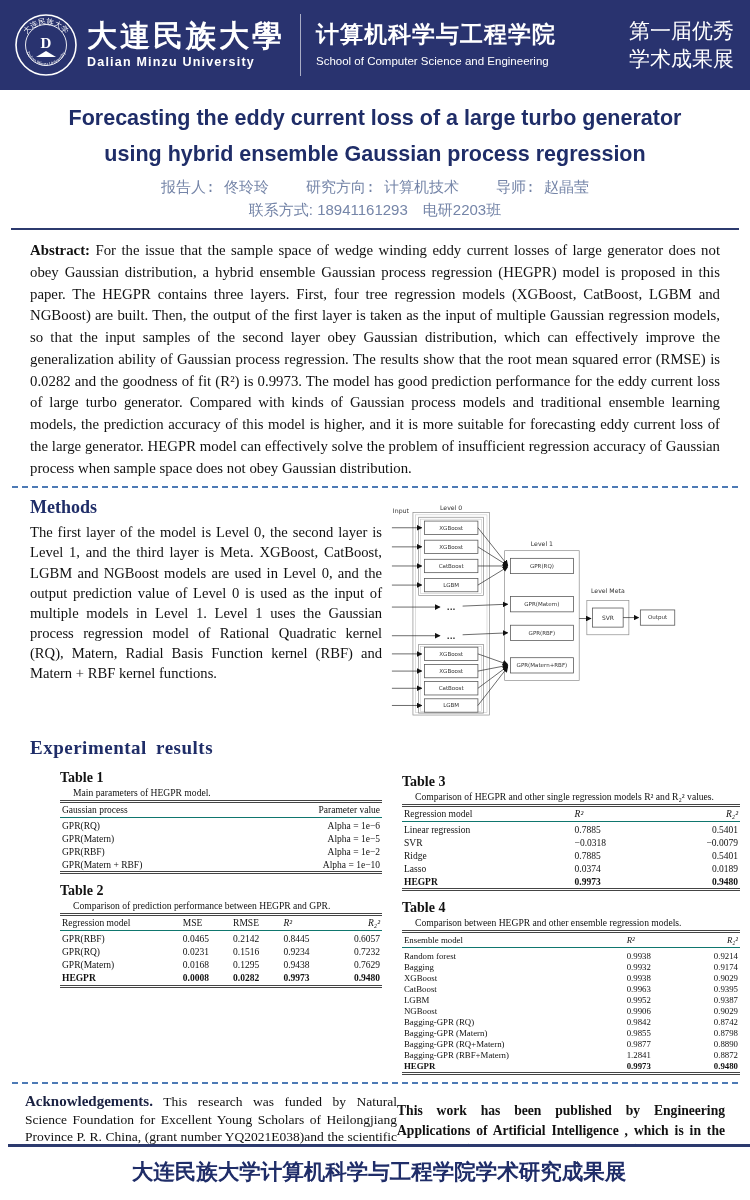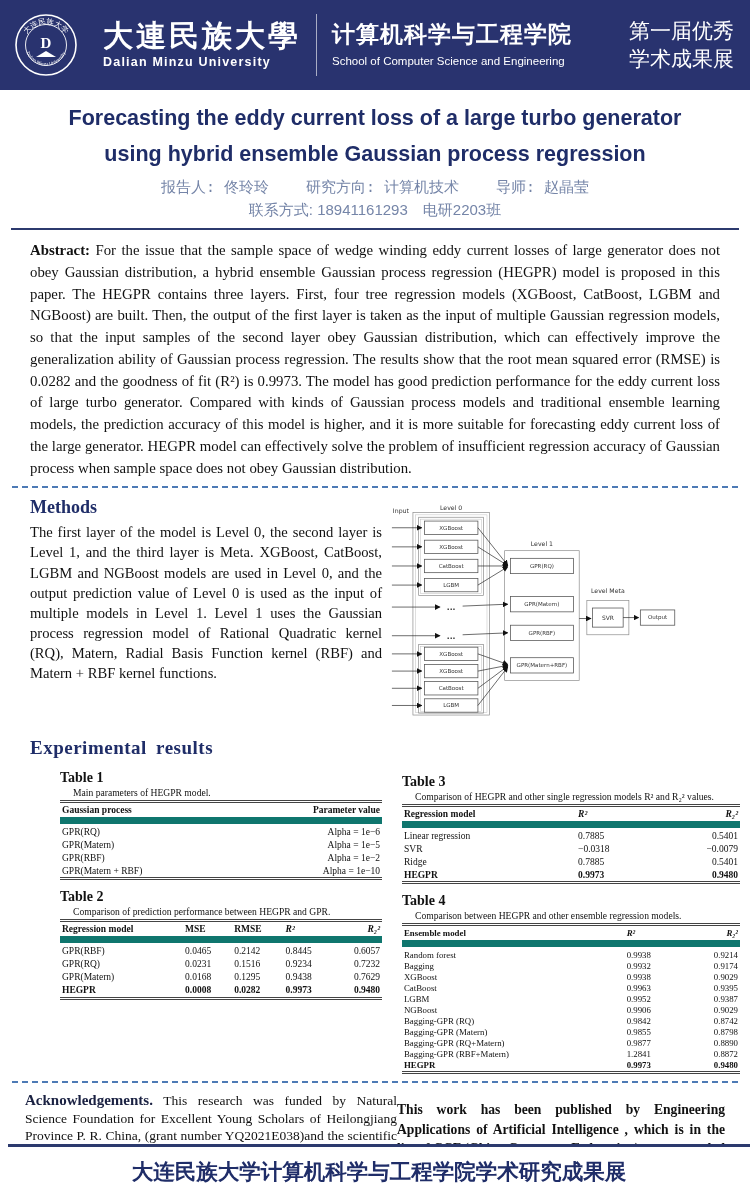--- a/index.html
+++ b/index.html
@@ -4,21 +4,21 @@
 <style>
   * { box-sizing: border-box; }
   body { margin:0; background:#e8e8e8; }
   .page { width:750px; height:1200px; margin:0 auto; background:#fff; position:relative;
           overflow:hidden; font-family:"Liberation Serif", serif; color:#111; }
 
   
   .header { height:90px; background:#29336f; color:#fff; display:flex; align-items:center;
             padding:0 16px 0 14px; }
   .logo { width:64px; height:64px; flex-shrink:0; }
-  .univ-block { margin-left:25px; line-height:1; }
+  .univ-block { margin-left:9px; line-height:1; }
   .univ-cn { font-size:30px; letter-spacing:3px; font-family:"Liberation Serif", serif; font-weight:bold; }
   .univ-en { font-size:12.5px; font-family:"Liberation Sans", sans-serif; font-weight:bold;
              letter-spacing:1.2px; margin-top:5px; }
   .vdiv { width:1px; height:62px; background:rgba(255,255,255,.6); margin:0 15px; }
   .school-block { line-height:1; }
   .school-cn { font-size:23px; font-weight:bold; font-family:"Liberation Sans", sans-serif; letter-spacing:1px; }
   .school-en { font-size:11.5px; font-family:"Liberation Sans", sans-serif; margin-top:10px; }
   .event { margin-left:auto; font-size:21px; line-height:28px; font-family:"Liberation Sans", sans-serif; }
 
   
@@ -50,21 +50,21 @@
   .dg-t { font-family:"DejaVu Sans", sans-serif; fill:#333; }
 
   
   .results-h { margin:12px 0 2px 30px; font-size:19px; letter-spacing:.5px; word-spacing:4px; }
   .tables-row { display:flex; margin:0 10px 0 60px; }
   .tcol-left { width:322px; flex-shrink:0; }
   .tcol-right { margin-left:20px; width:338px; padding-top:4px; }
   .t-title { font-weight:bold; font-size:14px; margin:9px 0 1px; }
   .t-caption { font-size:9.6px; margin:0 13px 2px; }
   table.stable { width:100%; border-collapse:collapse; font-size:9.5px; }
-  table.stable th { font-weight:bold; border-top:3px double #444; border-bottom:7px solid #0f766e;
+  table.stable th { font-weight:normal; border-top:3px double #444; border-bottom:1px solid #0f766e;
                     padding:2px 2px; text-align:left; }
   table.stable td { padding:1.5px 2px; text-align:left; }
   table.stable tr.last td { border-bottom:3px double #444; }
   table.stable .num-last { text-align:right; }
   table.stable tr.bold td { font-weight:bold; }
   table.stable .math { font-style:italic; }
   table.stable.compact { font-size:8.8px; }
   table.stable.compact td { padding:.5px 2px; }
   table.stable tbody tr:first-child td { padding-top:3px; }
 
@@ -325,20 +325,25 @@
             <tr>
               <td>SVR</td>
               <td>−0.0318</td>
               <td class="num-last">−0.0079</td>
             </tr>
             <tr>
               <td>Ridge</td>
               <td>0.7885</td>
               <td class="num-last">0.5401</td>
             </tr>
+            <tr>
+              <td>Lasso</td>
+              <td>0.0374</td>
+              <td class="num-last">0.0189</td>
+            </tr>
             <tr class="bold last">
               <td>HEGPR</td>
               <td>0.9973</td>
               <td class="num-last">0.9480</td>
             </tr>
           </tbody>
         </table>
 
       <div class="t-title">Table 4</div>
       <div class="t-caption">Comparison between HEGPR and other ensemble regression models.</div>

